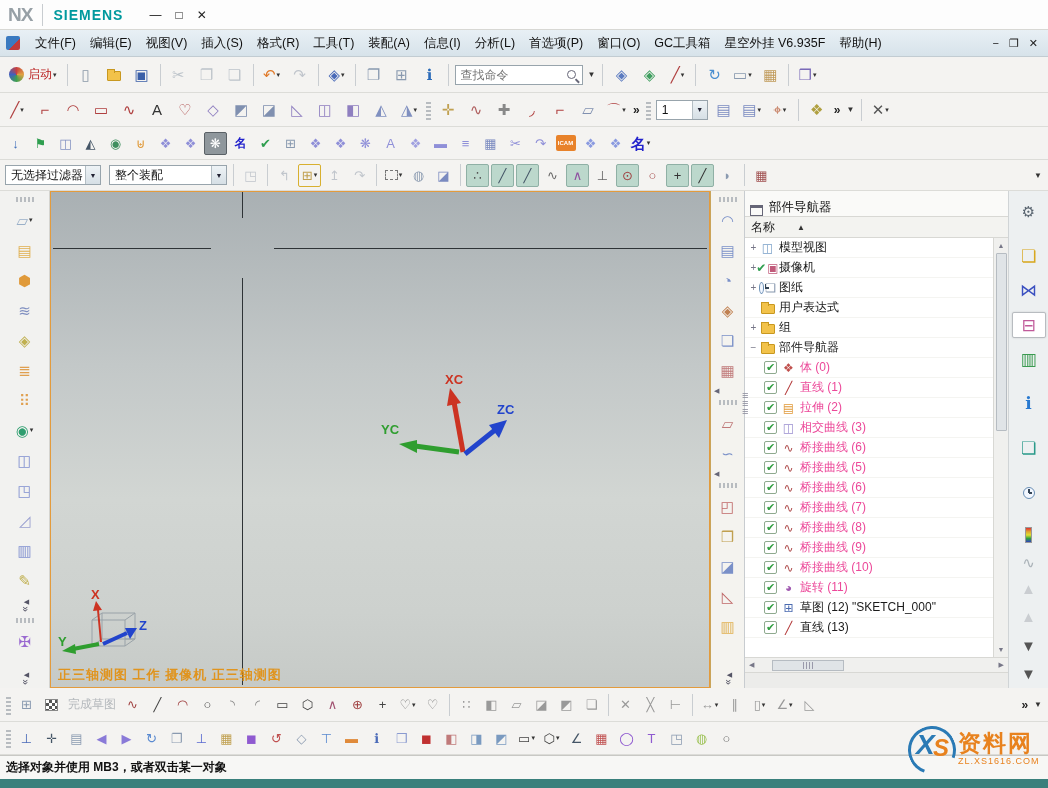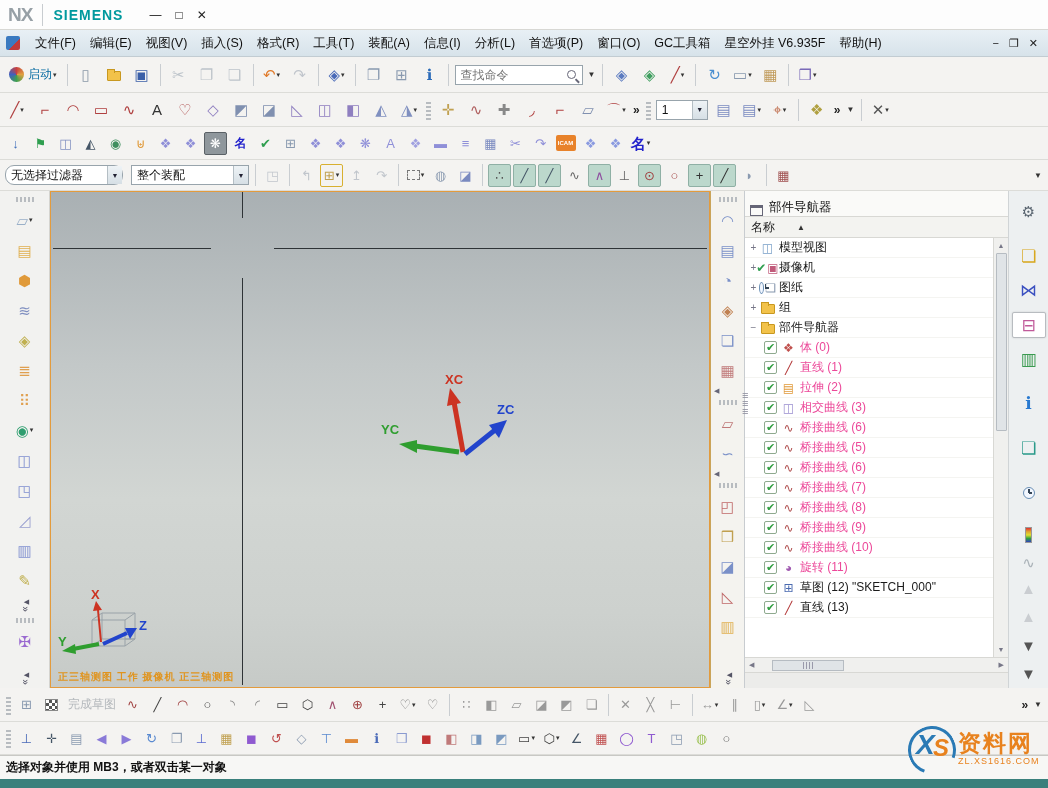--- a/index.html
+++ b/index.html
@@ -42,21 +42,21 @@
   .combo { height:20px; border:1px solid #98a4ac; background:#fff; display:flex; align-items:center; font-size:12px; margin:0 2px; }
   .combo .cval { flex:1; padding:0 5px; white-space:nowrap; overflow:hidden; color:#111; }
   .combo .carr { width:15px; align-self:stretch; background:linear-gradient(180deg,#eef3f6,#d6dfe5); border-left:1px solid #b4bec4; display:flex; align-items:center; justify-content:center; font-size:7px; color:#223; }
   .searchbox { height:20px; width:128px; border:1px solid #98a4ac; background:#fff; display:flex; align-items:center; margin:0 2px; }
   .searchbox input { flex:1; border:none; outline:none; font-size:12px; padding:0 5px; font-family:inherit; color:#333; min-width:0; }
   .mag { width:9px; height:9px; border:1.5px solid #667; border-radius:50%; position:relative; margin-right:6px; flex:none; }
   .mag::after { content:""; position:absolute; width:5px; height:1.5px; background:#667; transform:rotate(45deg); left:7px; top:9px; }
 
   
   .start-ico { width:15px; height:15px; border-radius:50%; background:conic-gradient(#c84040,#e0a040,#3fa050,#4060c0,#c84040); margin-right:4px; }
-  .start-label { font-size:12px; color:#0369a1; }
+  .start-label { font-size:12px; color:#b91c1c; }
   .folder-ico { width:14px; height:10px; background:#f2c24a; border:1px solid #c89820; border-radius:1px; position:relative; margin-top:3px; }
   .folder-ico::before { content:""; position:absolute; width:6px; height:3px; top:-3px; left:-1px; background:#f2c24a; border:1px solid #c89820; border-bottom:none; }
   .clock-ico { width:12px; height:12px; border-radius:50%; border:1.5px solid #6a8fb5; background:#f2f7ff; position:relative; }
   .clock-ico::before { content:""; position:absolute; width:1.5px; height:4px; background:#345; left:4.5px; top:1.5px; }
   .clock-ico::after { content:""; position:absolute; width:3.5px; height:1.5px; background:#345; left:5px; top:4.5px; }
   .flag-ico { width:13px; height:12px; border:1px solid #888; background:repeating-conic-gradient(#555 0% 25%,#fff 0% 50%); background-size:6px 6px; }
   .icam-ico { background:#e8822a; color:#fff; font-size:6px; font-weight:bold; width:20px; height:16px; display:flex; align-items:center; justify-content:center; border-radius:2px; }
   .char-ico { color:#2222cc; font-weight:bold; font-size:15px; line-height:1; }
   .char-ico.smc { font-size:12px; }
   .rainbow-ico { width:7px; height:16px; background:linear-gradient(180deg,#e03030,#e0a030,#e0e030,#30a040,#3040c0); border:1px solid #999; }
@@ -76,21 +76,21 @@
   .arrows .a2 { font-size:10px; transform:rotate(90deg); line-height:6px; }
   .squiggle { color:#aab2b8; font-size:15px; margin:6px 0 2px; }
   .rtab { width:30px; height:28px; display:flex; align-items:center; justify-content:center; border-radius:2px; border:1px solid transparent; cursor:default; }
   .rtab .glyph { font-size:17px; }
   .rtab.active { background:#fff; border-color:#b8bcc0; width:34px; box-shadow:0 0 2px rgba(0,0,0,.15); }
   .gap { flex:none; }
 
   
   .viewport { width:660px; height:100%; position:relative; border:1px solid #e39b3d; background:linear-gradient(180deg,#a9b0b3 0%,#c3c8c8 35%,#d2d6d3 62%,#cdd1ce 85%,#c6cac7 100%); overflow:hidden; }
   .vline,.hline { position:absolute; background:#2e3336; }
-  .view-label { position:absolute; left:7px; bottom:3px; color:#e0941e; font-weight:bold; font-size:10px; letter-spacing:1px; }
+  .view-label { position:absolute; left:7px; bottom:3px; color:#e0941e; font-weight:bold; font-size:13px; letter-spacing:1px; }
   .wcs { position:absolute; left:300px; top:178px; width:170px; height:120px; }
   .triad { position:absolute; left:6px; top:396px; width:120px; height:82px; }
   svg text { font-family:"Liberation Sans",sans-serif; font-size:13px; font-weight:bold; }
 
   
   .navigator { width:264px; background:#fff; border-left:1px solid #c8ccd0; display:flex; flex-direction:column; position:relative; }
   .nav-header { height:26px; display:flex; align-items:flex-end; padding:0 5px; background:#fafaf8; border-bottom:1px solid #d8d8d4; }
   .nav-win-ico { width:13px; height:11px; border:1px solid #667; border-top:3px solid #667; margin-right:6px; }
   .nav-title { font-size:12.5px; color:#111; }
   .col-header { height:21px; background:#f3f3f0; border-bottom:1px solid #d8d8d4; display:flex; align-items:center; padding-left:6px; font-size:12px; color:#222; }
@@ -429,21 +429,21 @@
       </span>
       <span class="tbtn">
         <span class="glyph" style="color: rgb(138, 154, 224);">❖</span>
       </span>
       <span class="tbtn">
         <span class="char-ico">名</span>
         <span class="ddm">▾</span>
       </span>
     </div>
   <div class="trow sm" id="r4">
-      <span class="combo" style="width: 118px; border-radius: 9px;">
+      <span class="combo" style="width: 96px;">
         <span class="cval">无选择过滤器</span>
         <span class="carr">▼</span>
       </span>
       <span class="" style="width: 4px;"></span>
       <span class="combo" style="width: 118px;">
         <span class="cval">整个装配</span>
         <span class="carr">▼</span>
       </span>
       <span class="tsep"></span>
       <span class="tbtn dis">
@@ -689,20 +689,27 @@
               </span>
               <span class="tl">摄像机</span>
             </div>
             <div class="trowi">
               <span class="exp">+</span>
               <span class="ficon">
                 <span class="clock-ico"></span>
                 <span class="" style="color: rgb(138, 154, 176);">❏</span>
               </span>
               <span class="tl">图纸</span>
+            </div>
+            <div class="trowi">
+              <span class="exp"></span>
+              <span class="ficon">
+                <span class="folder-ico"></span>
+              </span>
+              <span class="tl">用户表达式</span>
             </div>
             <div class="trowi">
               <span class="exp">+</span>
               <span class="ficon">
                 <span class="folder-ico"></span>
               </span>
               <span class="tl">组</span>
             </div>
             <div class="trowi">
               <span class="exp">−</span>

